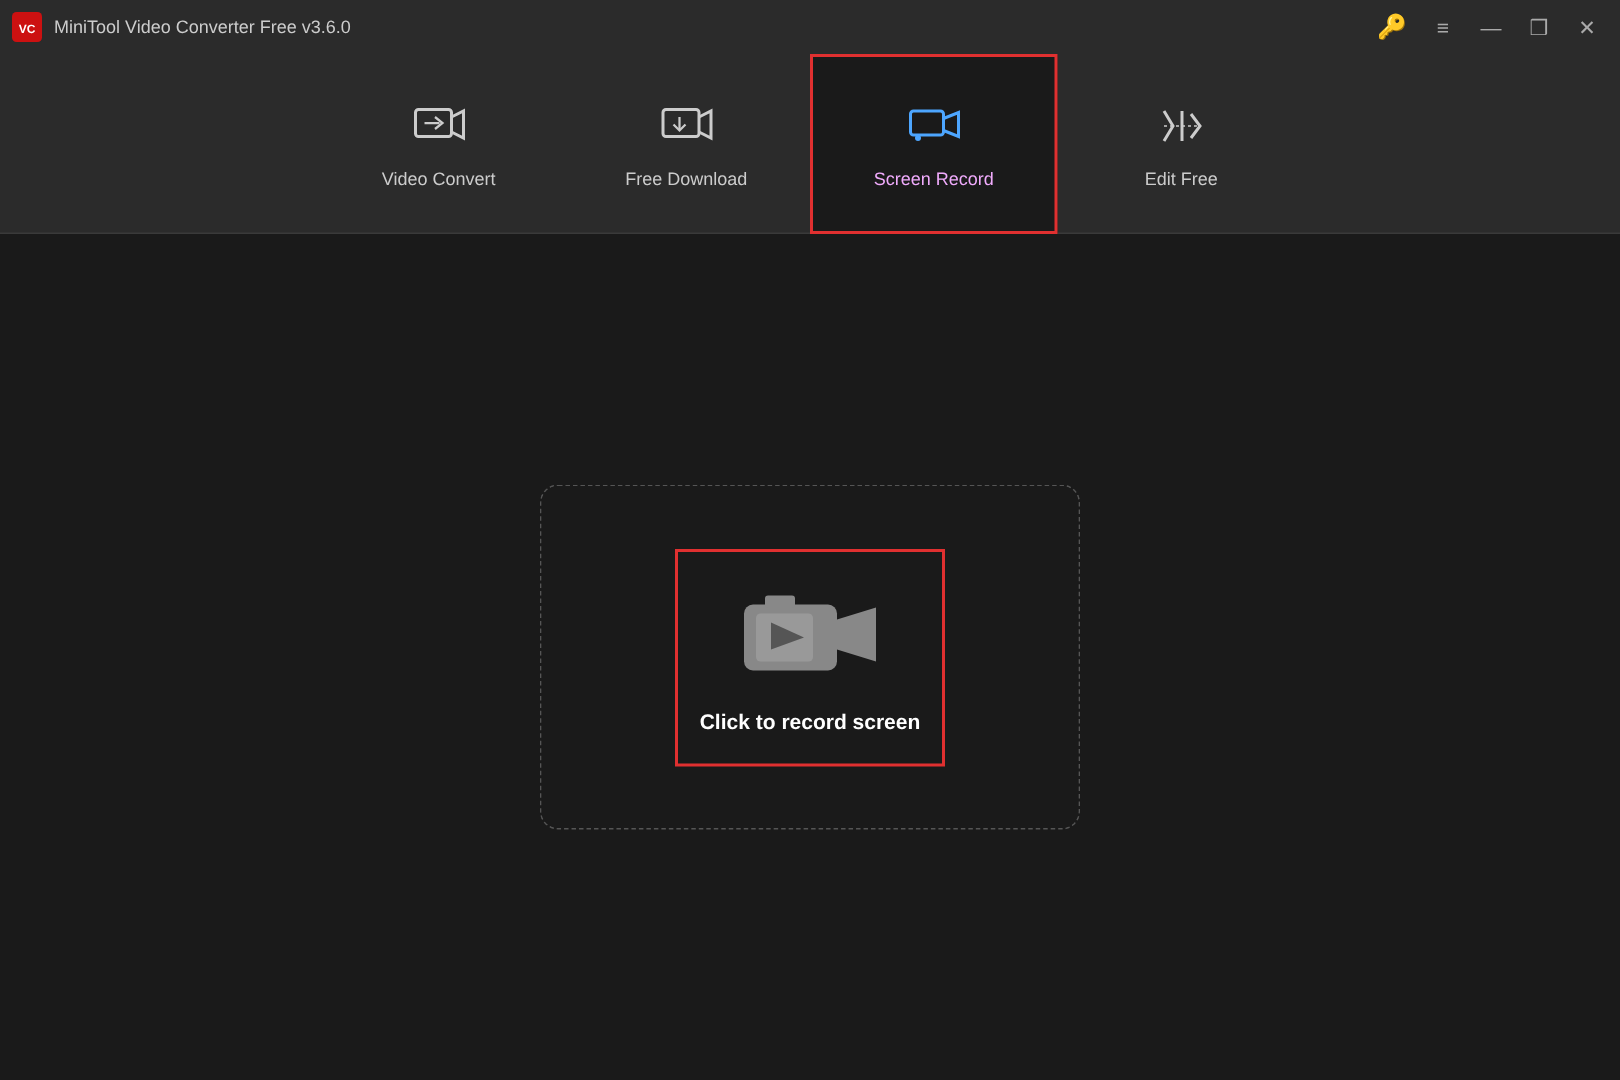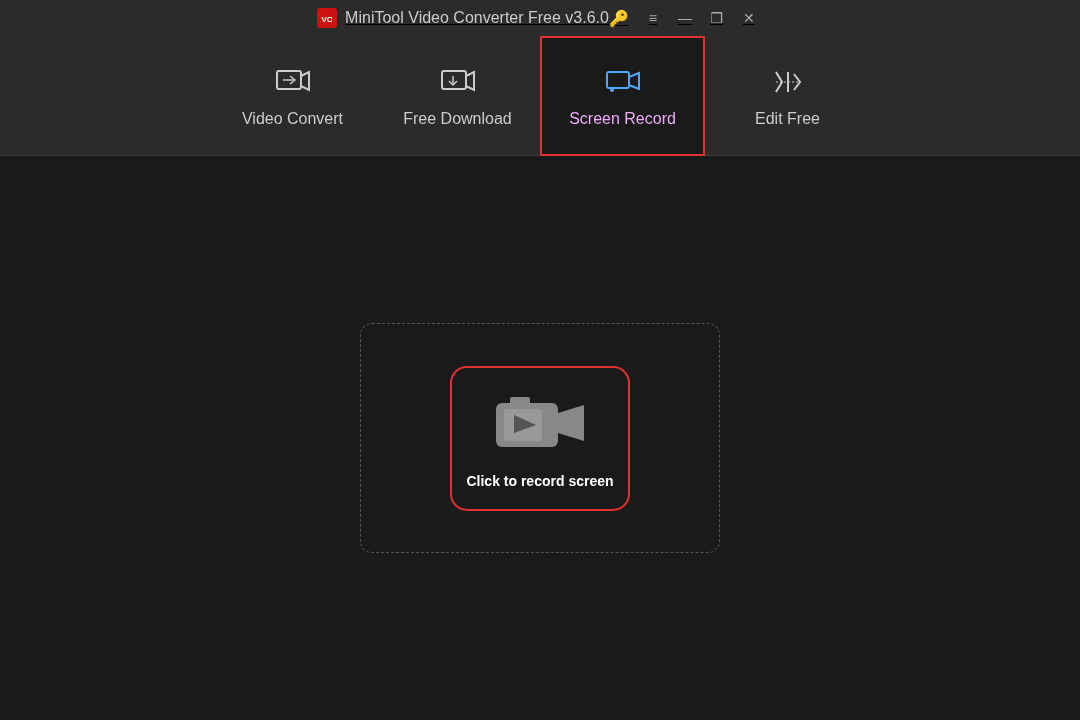--- a/index.html
+++ b/index.html
@@ -13,39 +13,38 @@
       user-select: none;
     }
 
     
     #title-bar {
       width: 100%;
       height: 36px;
       background: #2b2b2b;
       display: flex;
       align-items: center;
-      justify-content: center;
+      justify-content: space-between;
       padding: 0 8px;
-      text-decoration: underline;
     }
 
     #title-left {
       display: flex;
       align-items: center;
       gap: 8px;
     }
 
     #app-logo {
       width: 20px;
       height: 20px;
     }
 
     #title-text {
       color: #cccccc;
-      font-size: 16px;
+      font-size: 12px;
     }
 
     #title-controls {
       display: flex;
       align-items: center;
       gap: 4px;
     }
 
     .title-btn {
       width: 28px;
@@ -97,21 +96,21 @@
     .nav-item svg {
       width: 36px;
       height: 36px;
     }
 
     .nav-item.active svg {
       color: #4da6ff;
     }
 
     .nav-item .nav-label {
-      font-size: 16px;
+      font-size: 12px;
     }
 
     .nav-item.active .nav-label {
       color: #f0abfc;
     }
 
     
     #main-content {
       width: 100%;
       height: calc(720px - 36px - 120px);
@@ -130,21 +129,21 @@
       display: flex;
       align-items: center;
       justify-content: center;
     }
 
     
     #record-button {
       width: 180px;
       height: 145px;
       border: 2px solid #e03030;
-      border-radius: 17px;
+      border-radius: 0;
       display: flex;
       flex-direction: column;
       align-items: center;
       justify-content: center;
       gap: 14px;
       cursor: pointer;
       background: transparent;
       transition: background 0.15s;
     }
 

